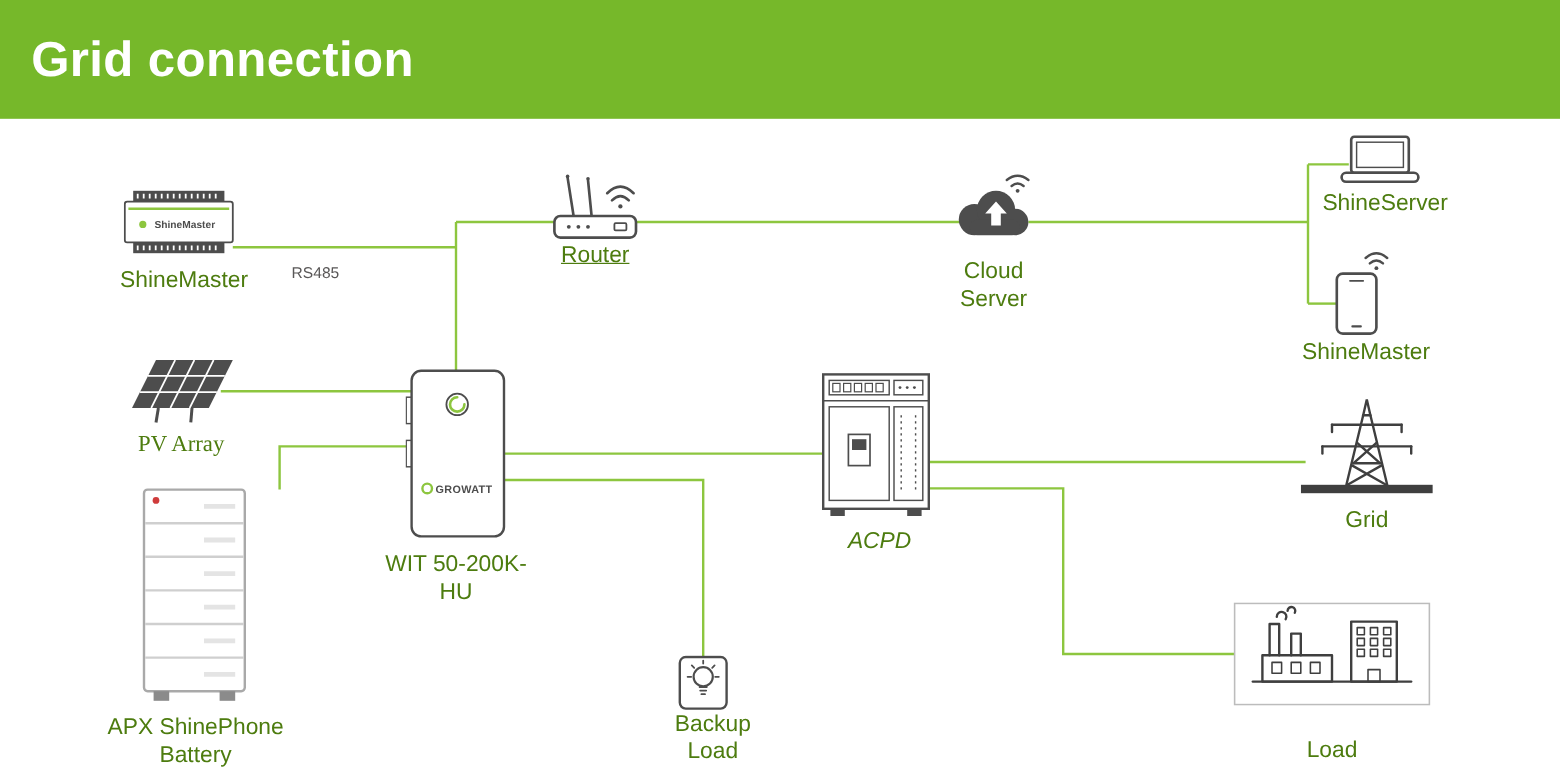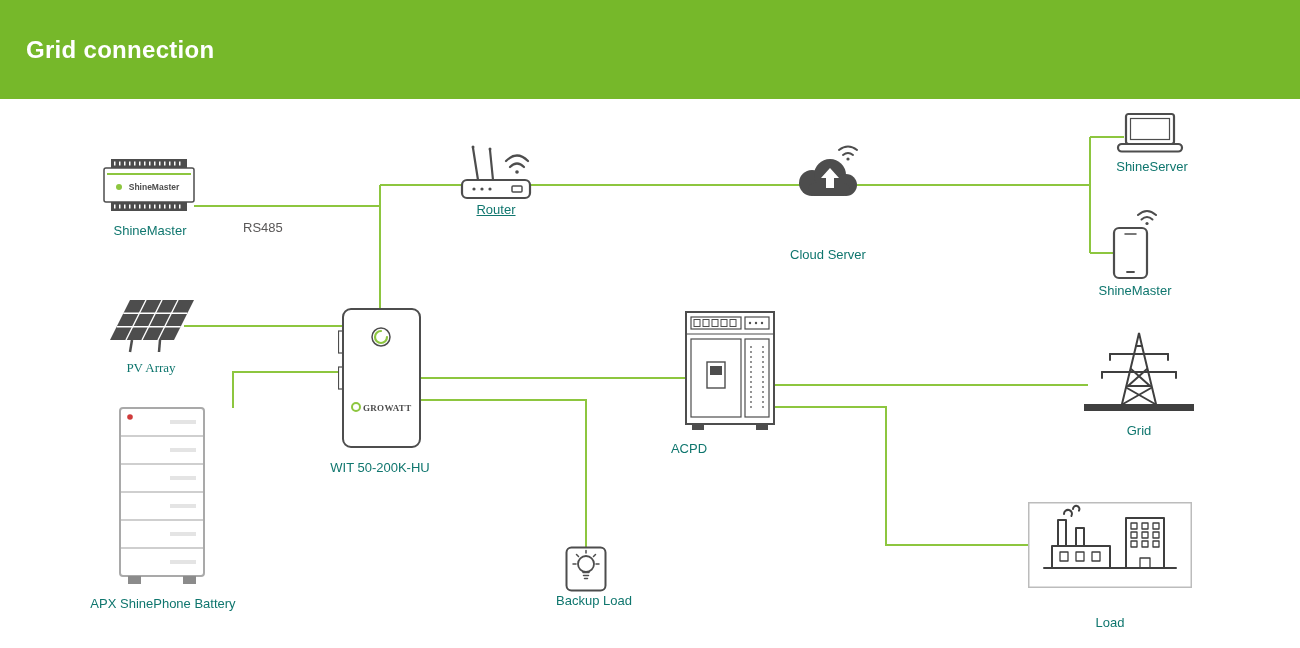--- a/index.html
+++ b/index.html
@@ -1,23 +1,23 @@
 <!DOCTYPE html>
 <html><head>
 <meta charset="utf-8">
 <style>
   * { margin:0; padding:0; box-sizing:border-box; }
   html,body { background:#ffffff; font-family:"Liberation Sans", sans-serif; }
   .page { position:relative; width:1300px; height:648px; background:#ffffff; overflow:hidden; }
   .header { position:absolute; left:0; top:0; width:1300px; height:99px; background:#76b82a;
             display:flex; align-items:center; padding:0 26px; }
-  .header h1 { color:#ffffff; font-size:24px; font-weight:bold; letter-spacing:0.3px; }
+  .header h1 { color:#ffffff; font-size:41px; font-weight:bold; letter-spacing:0.3px; }
   .wires { position:absolute; left:0; top:0; }
   .node { position:absolute; line-height:0; }
-  .label { position:absolute; font-size:13px; color:#0f766e; text-align:center; line-height:1.2; }
+  .label { position:absolute; font-size:19px; color:#4d7c0f; text-align:center; line-height:1.2; }
   .rs485 { position:absolute; font-size:13px; color:#595757; text-align:left; }
 </style>
 </head>
 <body>
 
 <div class="page">
 
   <header class="header">
     <h1>Grid connection</h1>
   </header>
@@ -82,21 +82,21 @@
       <circle cx="58" cy="17" r="1.6" fill="#4d4d4d"></circle>
       <g fill="#4d4d4d">
         <circle cx="22" cy="41" r="13"></circle>
         <circle cx="40" cy="33" r="16"></circle>
         <circle cx="56" cy="43" r="11"></circle>
         <rect x="18" y="41" width="42" height="13" rx="6.5"></rect>
       </g>
       <path d="M40,26 L31,36 H36 V46 H44 V36 H49 Z" fill="#ffffff"></path>
     </svg>
   </div>
-  <div class="label" style="left:778px; top:216px; width:100px;margin-top:31px;">Cloud Server</div>
+  <div class="label" style="left:778px; top:216px; width:100px;">Cloud Server</div>
 
   <div class="node" style="left:1116px; top:112px;">
     <svg width="68" height="44" viewBox="0 0 68 44">
       <rect x="10" y="2" width="48" height="30" rx="2.5" fill="#ffffff" stroke="#4d4d4d" stroke-width="2.2"></rect>
       <rect x="14.5" y="6.5" width="39" height="21" fill="none" stroke="#4d4d4d" stroke-width="1.2"></rect>
       <rect x="2" y="32" width="64" height="7.5" rx="3.75" fill="#ffffff" stroke="#4d4d4d" stroke-width="2.2"></rect>
     </svg>
   </div>
   <div class="label" style="left:1102px; top:159px; width:100px;">ShineServer</div>
 
@@ -140,21 +140,21 @@
       <line x1="54" y1="100" x2="80" y2="100" stroke="#e4e4e4" stroke-width="4"></line>
       <line x1="54" y1="128" x2="80" y2="128" stroke="#e4e4e4" stroke-width="4"></line>
       <line x1="54" y1="156" x2="80" y2="156" stroke="#e4e4e4" stroke-width="4"></line>
       <circle cx="14" cy="11" r="2.8" fill="#cf3b3b"></circle>
       <rect x="12" y="170" width="13" height="8" fill="#8b8b8b"></rect>
       <rect x="67" y="170" width="13" height="8" fill="#8b8b8b"></rect>
     </svg>
   </div>
   <div class="label" style="left:73px; top:596px; width:180px;">APX ShinePhone Battery</div>
 
-  <div class="node" style="left:338px; top:307px;font-family:Liberation Serif, serif;">
+  <div class="node" style="left:338px; top:307px;">
     <svg width="84" height="144" viewBox="0 0 84 144">
       <rect x="0.5" y="24" width="6" height="22" fill="#ffffff" stroke="#4d4d4d" stroke-width="1.2"></rect>
       <rect x="0.5" y="60" width="6" height="22" fill="#ffffff" stroke="#4d4d4d" stroke-width="1.2"></rect>
       <rect x="5" y="2" width="77" height="138" rx="8" fill="#ffffff" stroke="#4d4d4d" stroke-width="2"></rect>
       <circle cx="43" cy="30" r="9" fill="none" stroke="#4d4d4d" stroke-width="1.5"></circle>
       <path d="M43,24 a6,6 0 1 0 6,6" fill="none" stroke="#8dc63f" stroke-width="2.2" stroke-linecap="round"></path>
       <circle cx="18" cy="100" r="4" fill="none" stroke="#8dc63f" stroke-width="2"></circle>
       <text x="25" y="103.5" font-size="9" font-weight="bold" fill="#4d4d4d" letter-spacing="0.3">GROWATT</text>
     </svg>
   </div>
@@ -177,21 +177,21 @@
       <rect x="7" y="29" width="50" height="78" fill="none" stroke="#4d4d4d" stroke-width="1.2"></rect>
       <rect x="61" y="29" width="24" height="78" fill="none" stroke="#4d4d4d" stroke-width="1.2"></rect>
       <rect x="23" y="52" width="18" height="26" fill="none" stroke="#4d4d4d" stroke-width="1.4"></rect>
       <rect x="26" y="56" width="12" height="9" fill="#4d4d4d"></rect>
       <line x1="67" y1="36" x2="67" y2="100" stroke="#4d4d4d" stroke-width="1.2" stroke-dasharray="2 3"></line>
       <line x1="79" y1="36" x2="79" y2="100" stroke="#4d4d4d" stroke-width="1.2" stroke-dasharray="2 3"></line>
       <rect x="8" y="114" width="12" height="6" fill="#4d4d4d"></rect>
       <rect x="72" y="114" width="12" height="6" fill="#4d4d4d"></rect>
     </svg>
   </div>
-  <div class="label" style="left:639px; top:441px; width:100px;">ACPD</div>
+  <div class="label" style="left:683px; top:441px; width:100px;font-style:italic;">ACPD</div>
 
   <div class="node" style="left:1084px; top:324px;">
     <svg width="110" height="92" viewBox="0 0 110 92">
       <g stroke="#3f3f3f" stroke-width="2" fill="none" stroke-linecap="round">
         <path d="M38,80 L52,22 L55,9 L58,22 L72,80"></path>
         <line x1="52" y1="22" x2="58" y2="22"></line>
         <line x1="26" y1="30" x2="84" y2="30"></line>
         <line x1="26" y1="30" x2="26" y2="36"></line>
         <line x1="84" y1="30" x2="84" y2="36"></line>
         <line x1="18" y1="48" x2="92" y2="48"></line>

